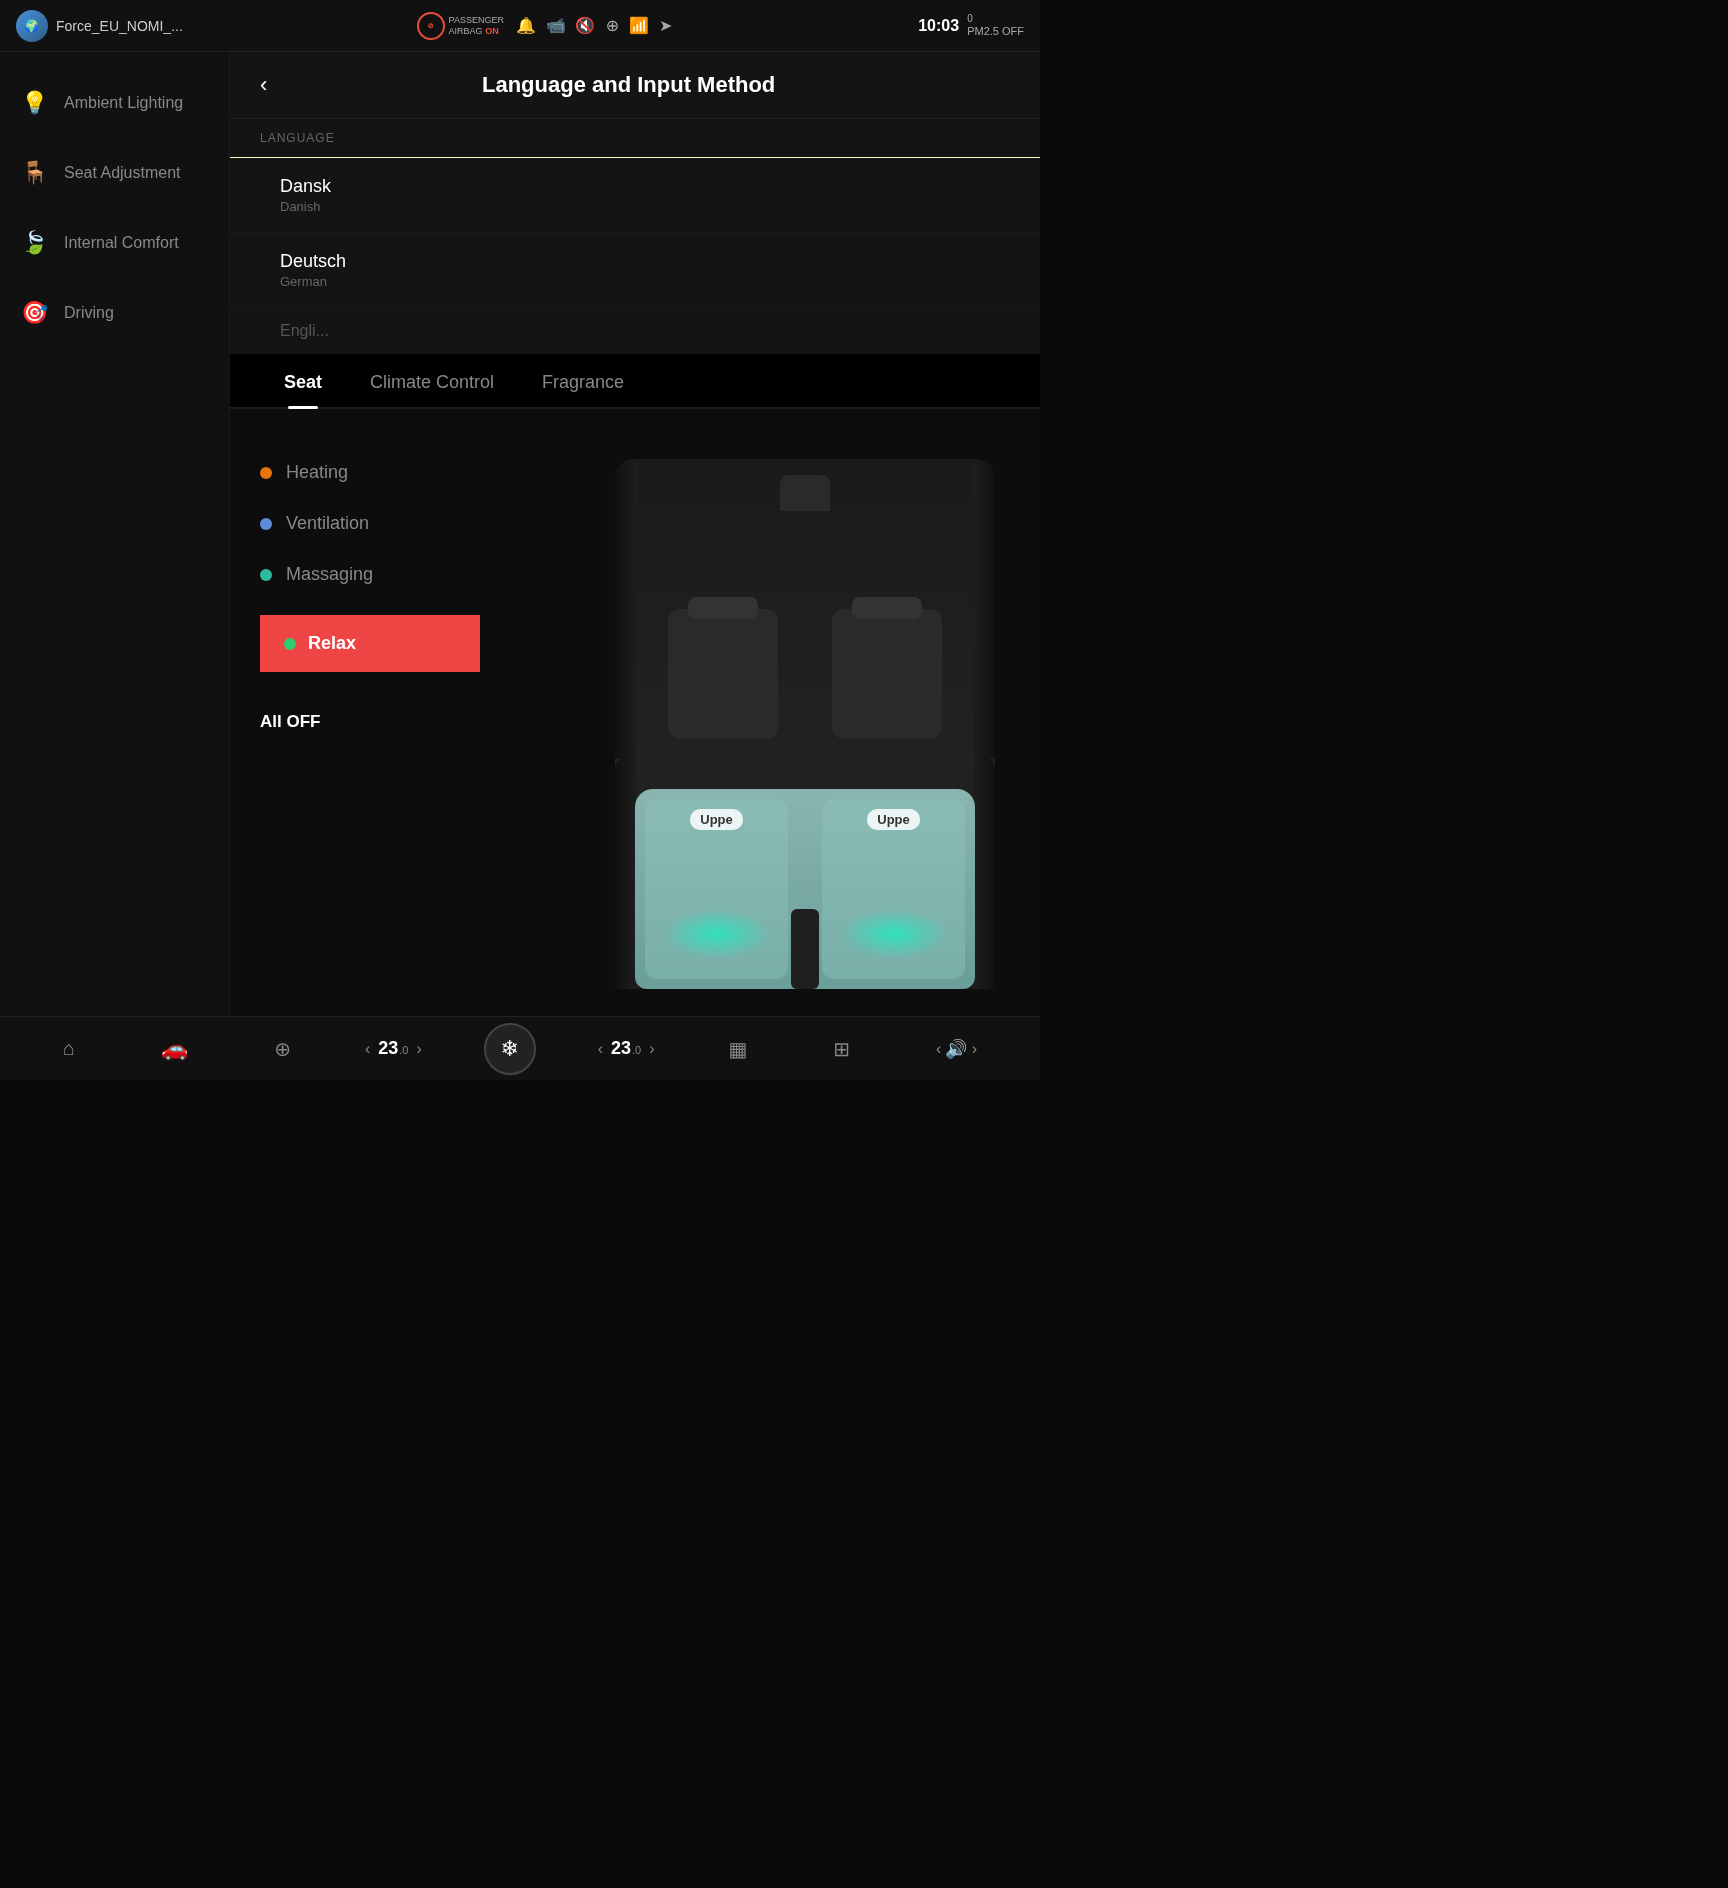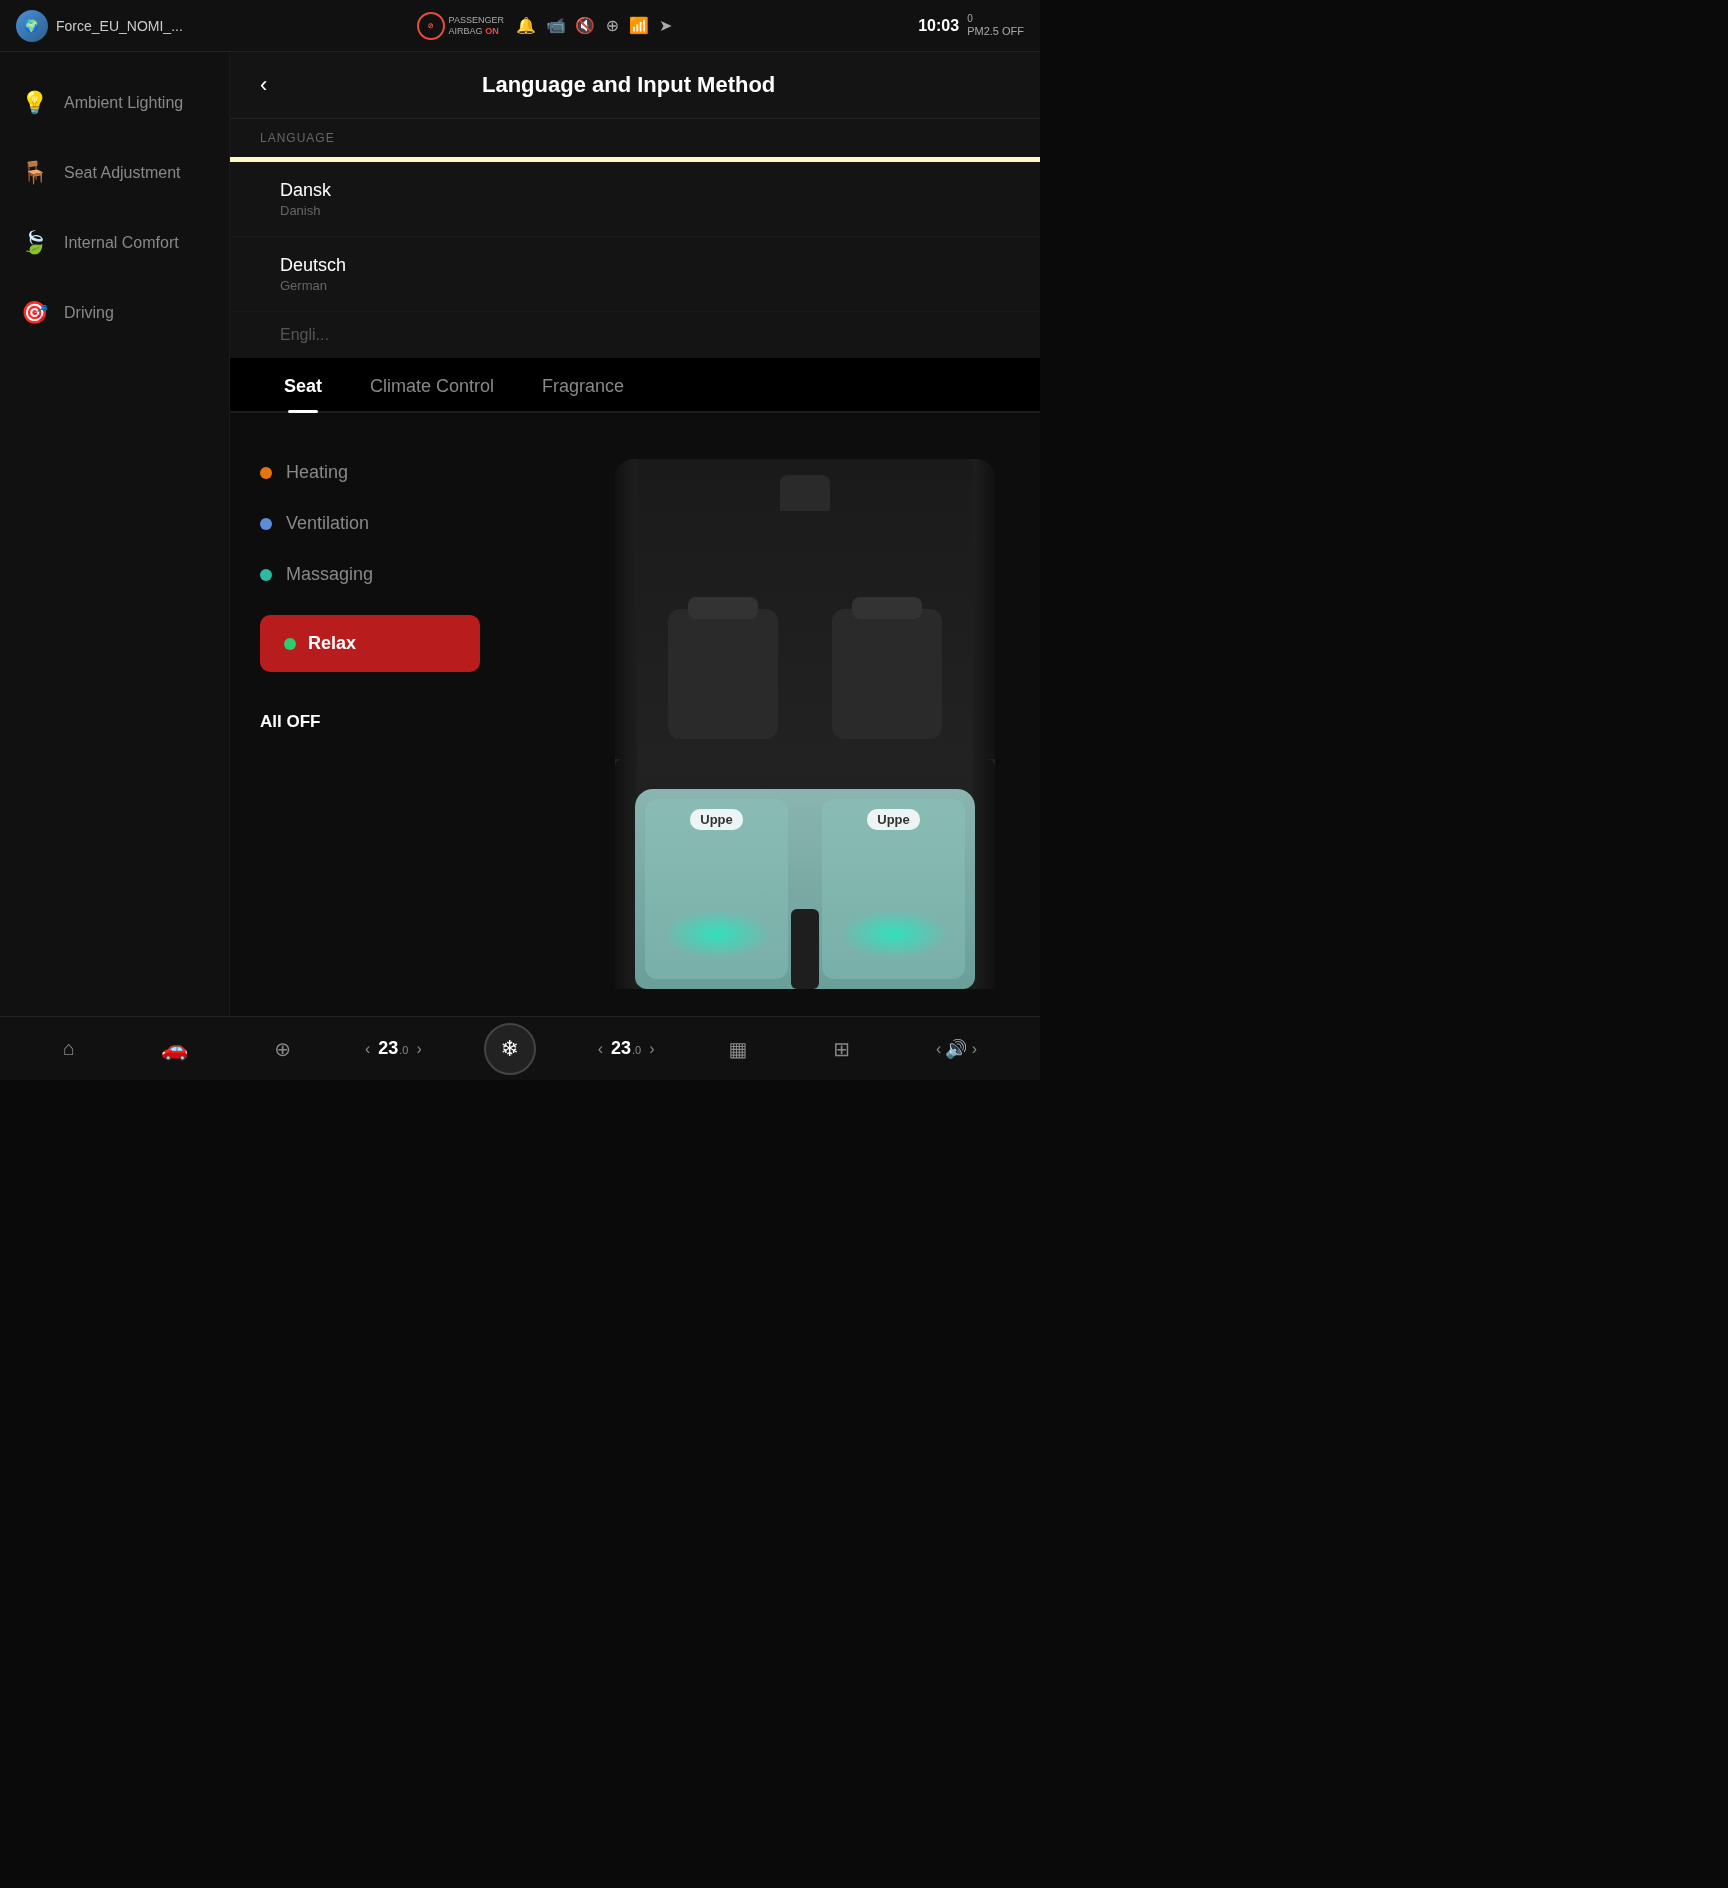--- a/index.html
+++ b/index.html
@@ -145,21 +145,21 @@
       font-weight: 600;
       flex: 1;
       text-align: center;
       margin-right: 40px;
     }
     .lang-section-label {
       padding: 12px 30px;
       font-size: 12px;
       color: #666;
       letter-spacing: 1px;
-      border-bottom: 5px solid #fef9c3;
+      border-bottom: 1px solid #fef9c3;
     }
     .lang-item {
       padding: 18px 50px;
       border-bottom: 1px solid #1a1a1a;
       cursor: pointer;
     }
     .lang-name {
       font-size: 18px;
       font-weight: 500;
       color: #fff;
@@ -231,22 +231,22 @@
     .dot {
       width: 12px; height: 12px;
       border-radius: 50%;
     }
     .dot-orange { background: #e8740c; }
     .dot-blue { background: #5b8dd9; }
     .dot-teal { background: #2cbba0; }
     .dot-green { background: #2ecc71; }
 
     .relax-btn {
-      background: #b91c1c;
-      border-radius: 10px;
+      background: #ef4444;
+      border-radius: 0;
       padding: 18px 24px;
       display: flex;
       align-items: center;
       gap: 12px;
       cursor: pointer;
       font-size: 18px;
       font-weight: 600;
       color: #fff;
       width: 220px;
     }

